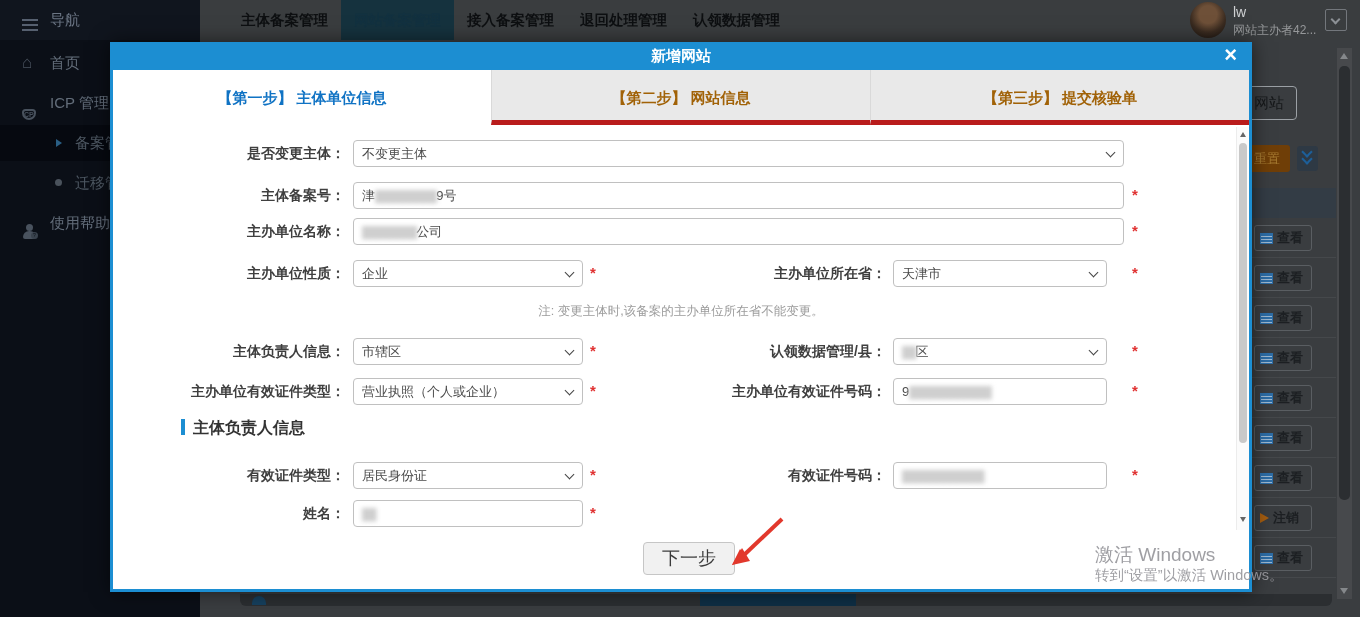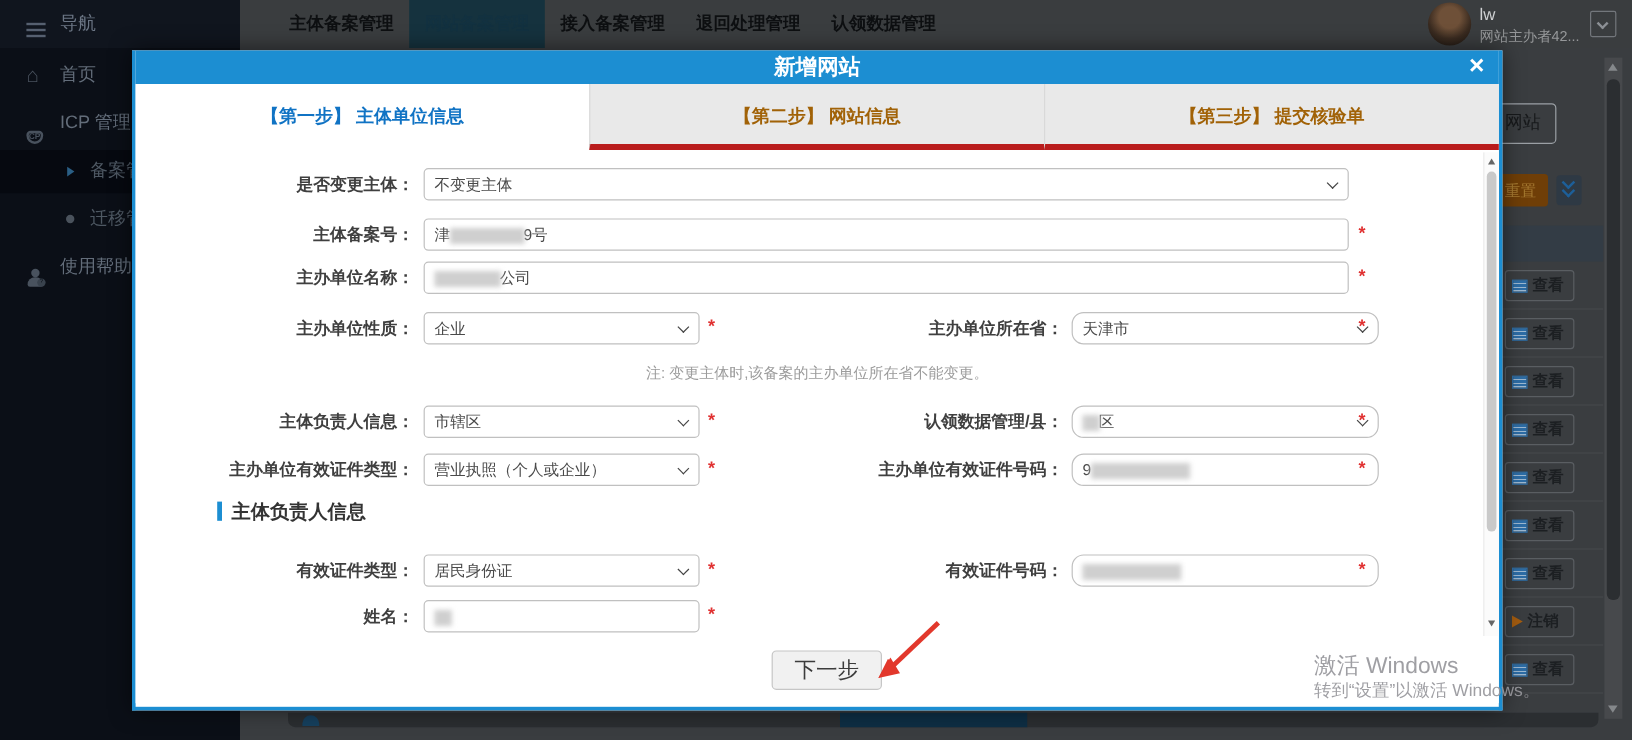--- a/index.html
+++ b/index.html
@@ -58,37 +58,37 @@
   .arr-up { position:absolute; left:3px; top:5px; width:0; height:0; border-bottom:6px solid #85888b; border-left:4px solid transparent; border-right:4px solid transparent; }
   .arr-dn { position:absolute; left:3px; bottom:5px; width:0; height:0; border-top:6px solid #85888b; border-left:4px solid transparent; border-right:4px solid transparent; }
   .bg-footer { position:absolute; left:240px; top:594px; width:1092px; height:12px; background:#2b2e31; border-radius:0 0 6px 6px; }
   .bg-footer-seg { position:absolute; left:460px; top:0; width:156px; height:12px; background:#0e2e44; }
   .bg-footer-dot { position:absolute; left:12px; top:2px; width:14px; height:9px; border-radius:7px 7px 0 0; background:#16405e; }
 
   
   .modal { position:absolute; left:110px; top:42px; width:1142px; height:550px; background:#fff;
     border:3px solid #1c8ed2; border-top:none; box-shadow:0 0 18px rgba(0,0,0,.55); z-index:10; }
   .m-title { position:relative; height:28px; background:#1c8ed2; color:#fff; }
-  .m-title-text { display:block; text-align:center; line-height:28px; font-size:18px; font-weight:bold; }
+  .m-title-text { display:block; text-align:center; line-height:28px; font-size:15px; font-weight:bold; }
   .m-close { position:absolute; right:12px; top:0; line-height:26px; font-size:22px; font-weight:bold; color:#fff; cursor:pointer; }
   .m-steps { display:flex; height:55px; }
   .m-step { flex:1; text-align:center; line-height:55px; font-size:15px; font-weight:bold; color:#a16207;
     background:#e9e9e9; border-left:1px solid #d9d9d9; border-bottom:5px solid #b91c1c; }
   .m-step:first-child { border-left:none; }
   .m-step.active { background:#fff; color:#1073c4; border-bottom:none; }
   .m-body { position:relative; height:461px; background:#fff; }
 
   .m-row { position:absolute; left:0; width:100%; height:27px; }
   .lbl { position:absolute; top:0; height:27px; line-height:27px; font-size:14px; color:#3f3f3f; font-weight:bold; }
   .lbl-l { left:0; width:232px; text-align:right; }
   .lbl-r { left:545px; width:228px; text-align:right; }
   .ctl { position:absolute; top:0; height:27px; border:1px solid #c0c0c0; border-radius:4px; background:#fff;
     font-size:13px; color:#4a4a4a; line-height:25px; padding-left:8px; white-space:nowrap; overflow:hidden; }
   .ctl-l { left:240px; width:230px; }
-  .ctl-r { left:780px; width:256px;border-radius:10px; }
+  .ctl-r { left:780px; width:214px; }
   .ctl-full { left:240px; width:771px; }
   .sel-chev { position:absolute; right:9px; top:8px; width:7px; height:7px; border-right:1.6px solid #444; border-bottom:1.6px solid #444; transform:rotate(45deg); }
   .ast { position:absolute; top:4px; color:#e03131; font-size:15px; font-weight:bold; }
   .ast-l { left:477px; } .ast-r { left:1019px; }
   .mask { filter:blur(2px); color:#cfcfcf; font-size:11px; letter-spacing:-1px; }
   .m-note { position:absolute; left:0; width:100%; text-align:center; font-size:12.5px; color:#9b9b9b; }
   .m-section { position:absolute; left:68px; height:20px; line-height:20px; font-size:16px; font-weight:bold; color:#333; }
   .m-section .bar { display:inline-block; width:4px; height:16px; background:#1c8ed2; margin-right:8px; vertical-align:-2px; }
   .m-next { position:absolute; left:530px; top:417px; width:92px; height:33px; background:#f1f1f1;
     border:1px solid #c6c6c6; border-radius:4px; font-size:18px; color:#3c3c3c; text-align:center; line-height:31px; cursor:pointer; }

